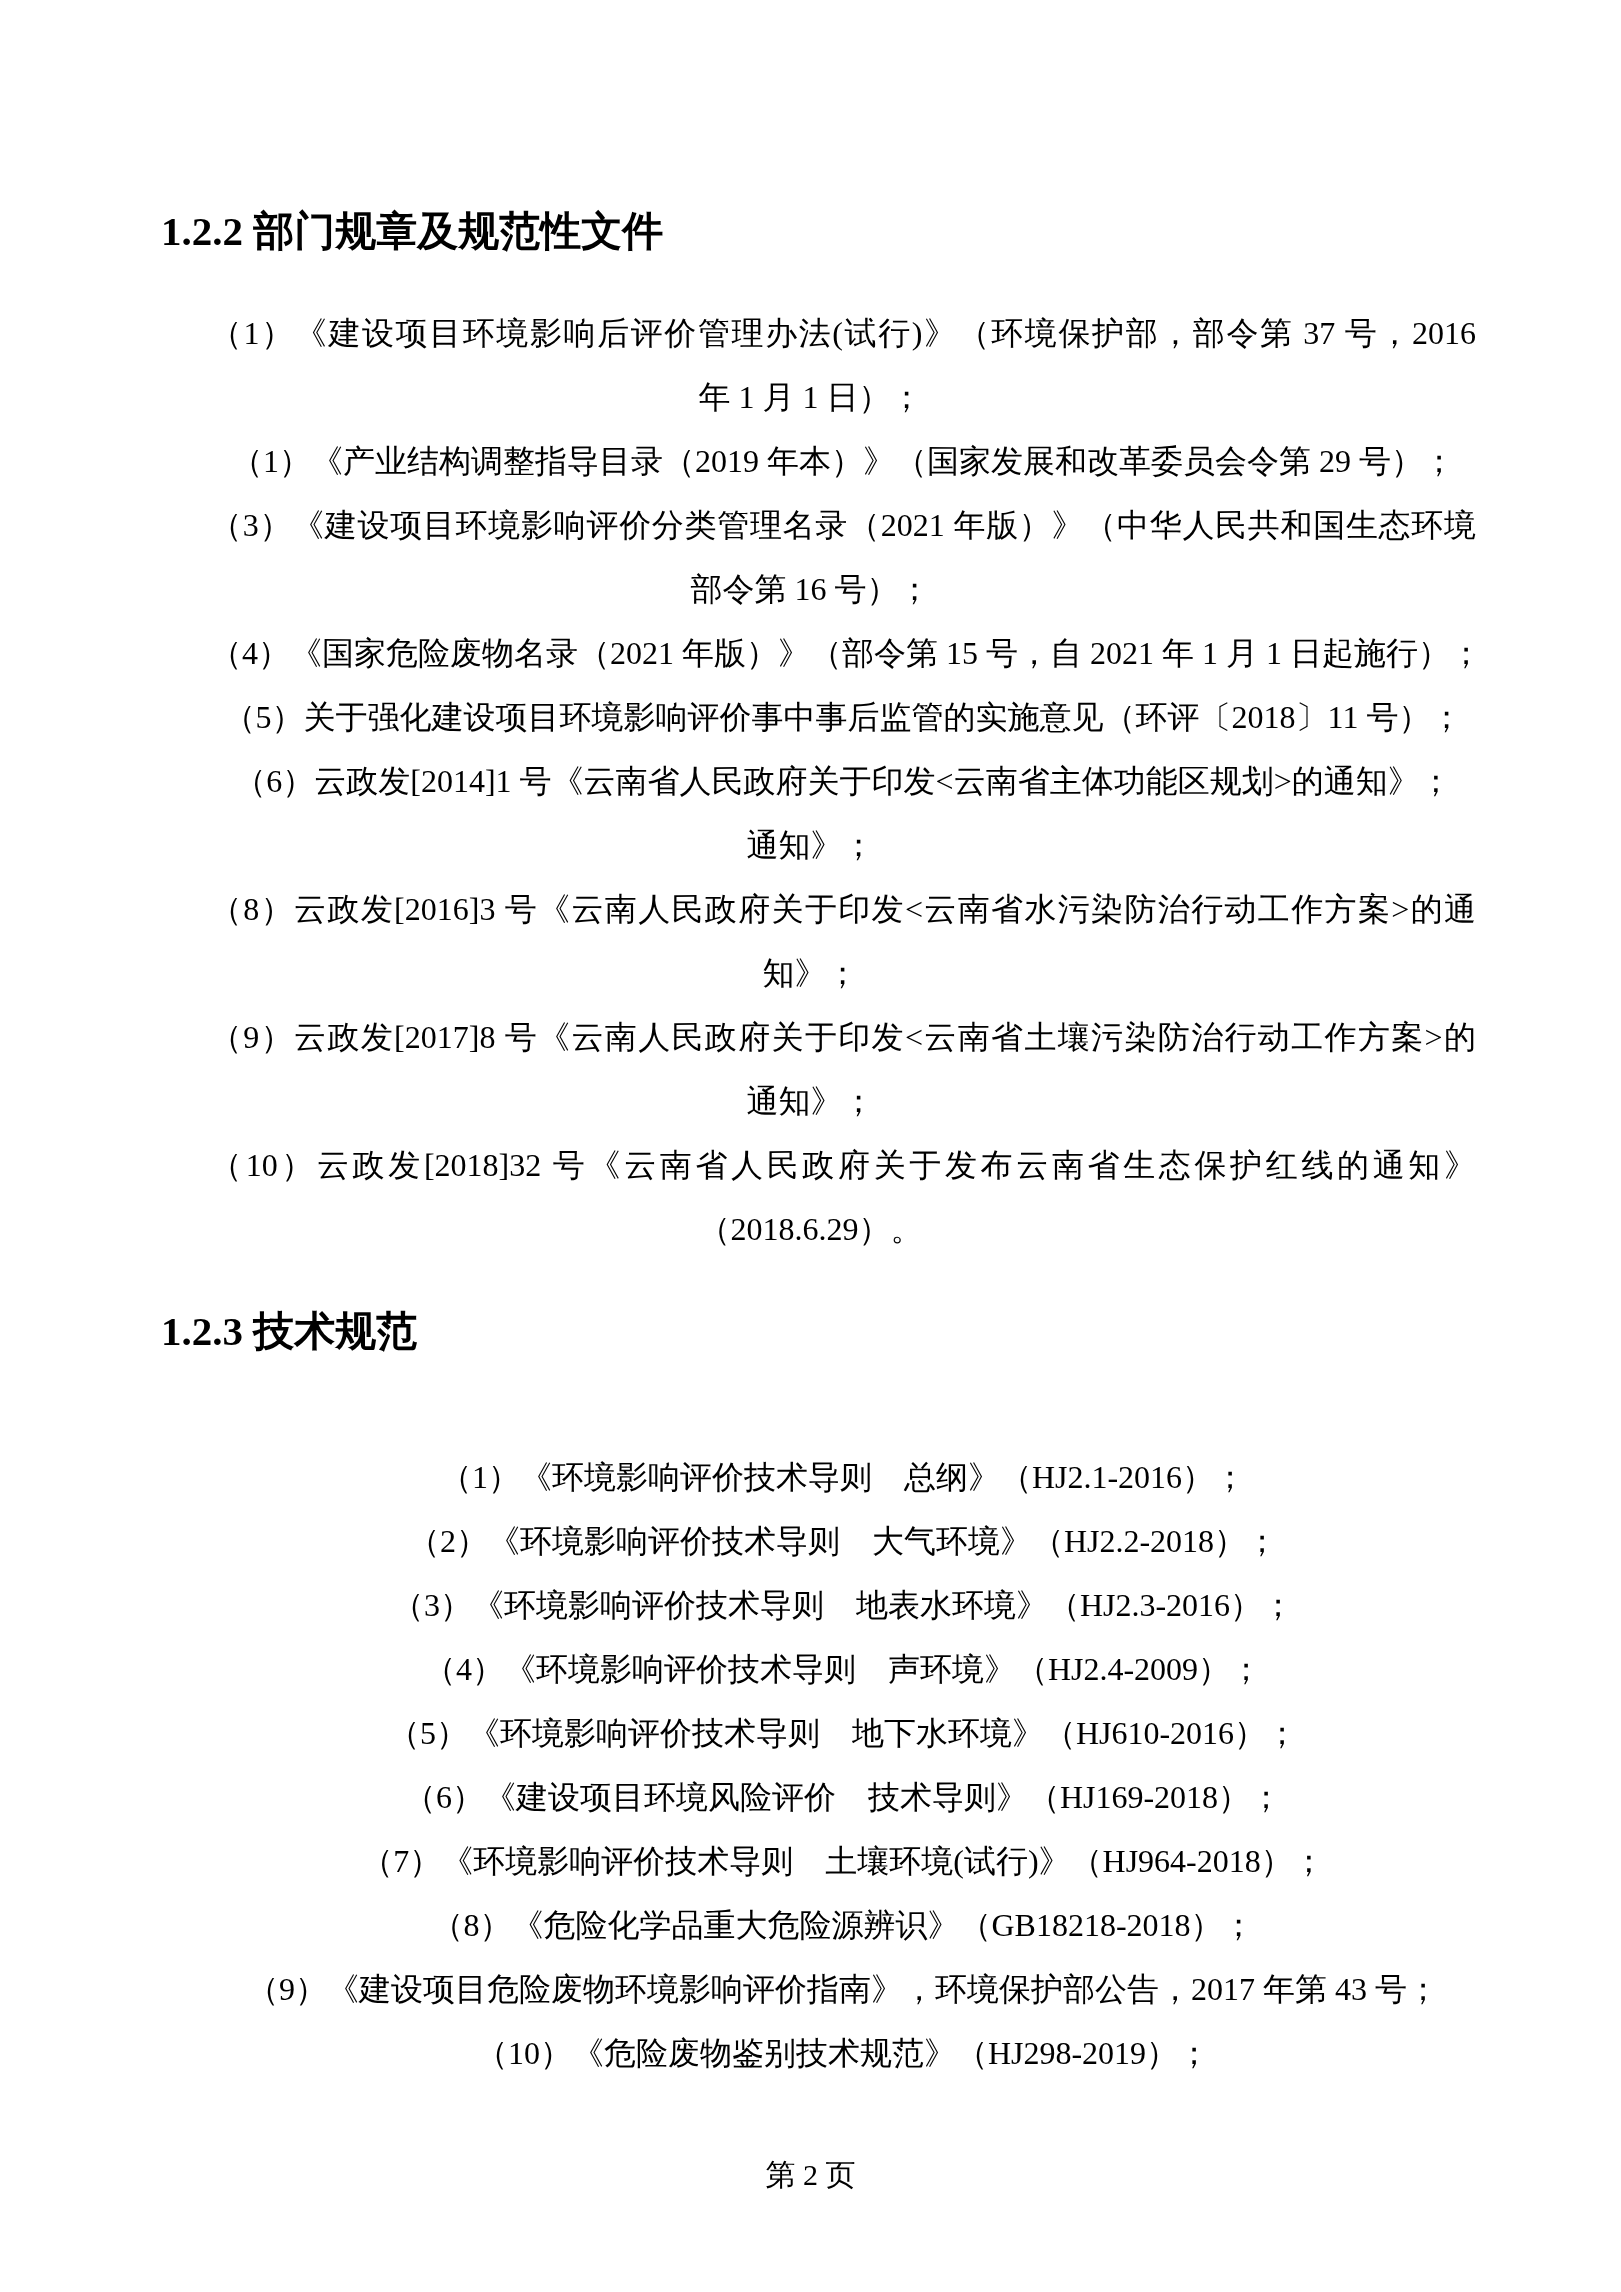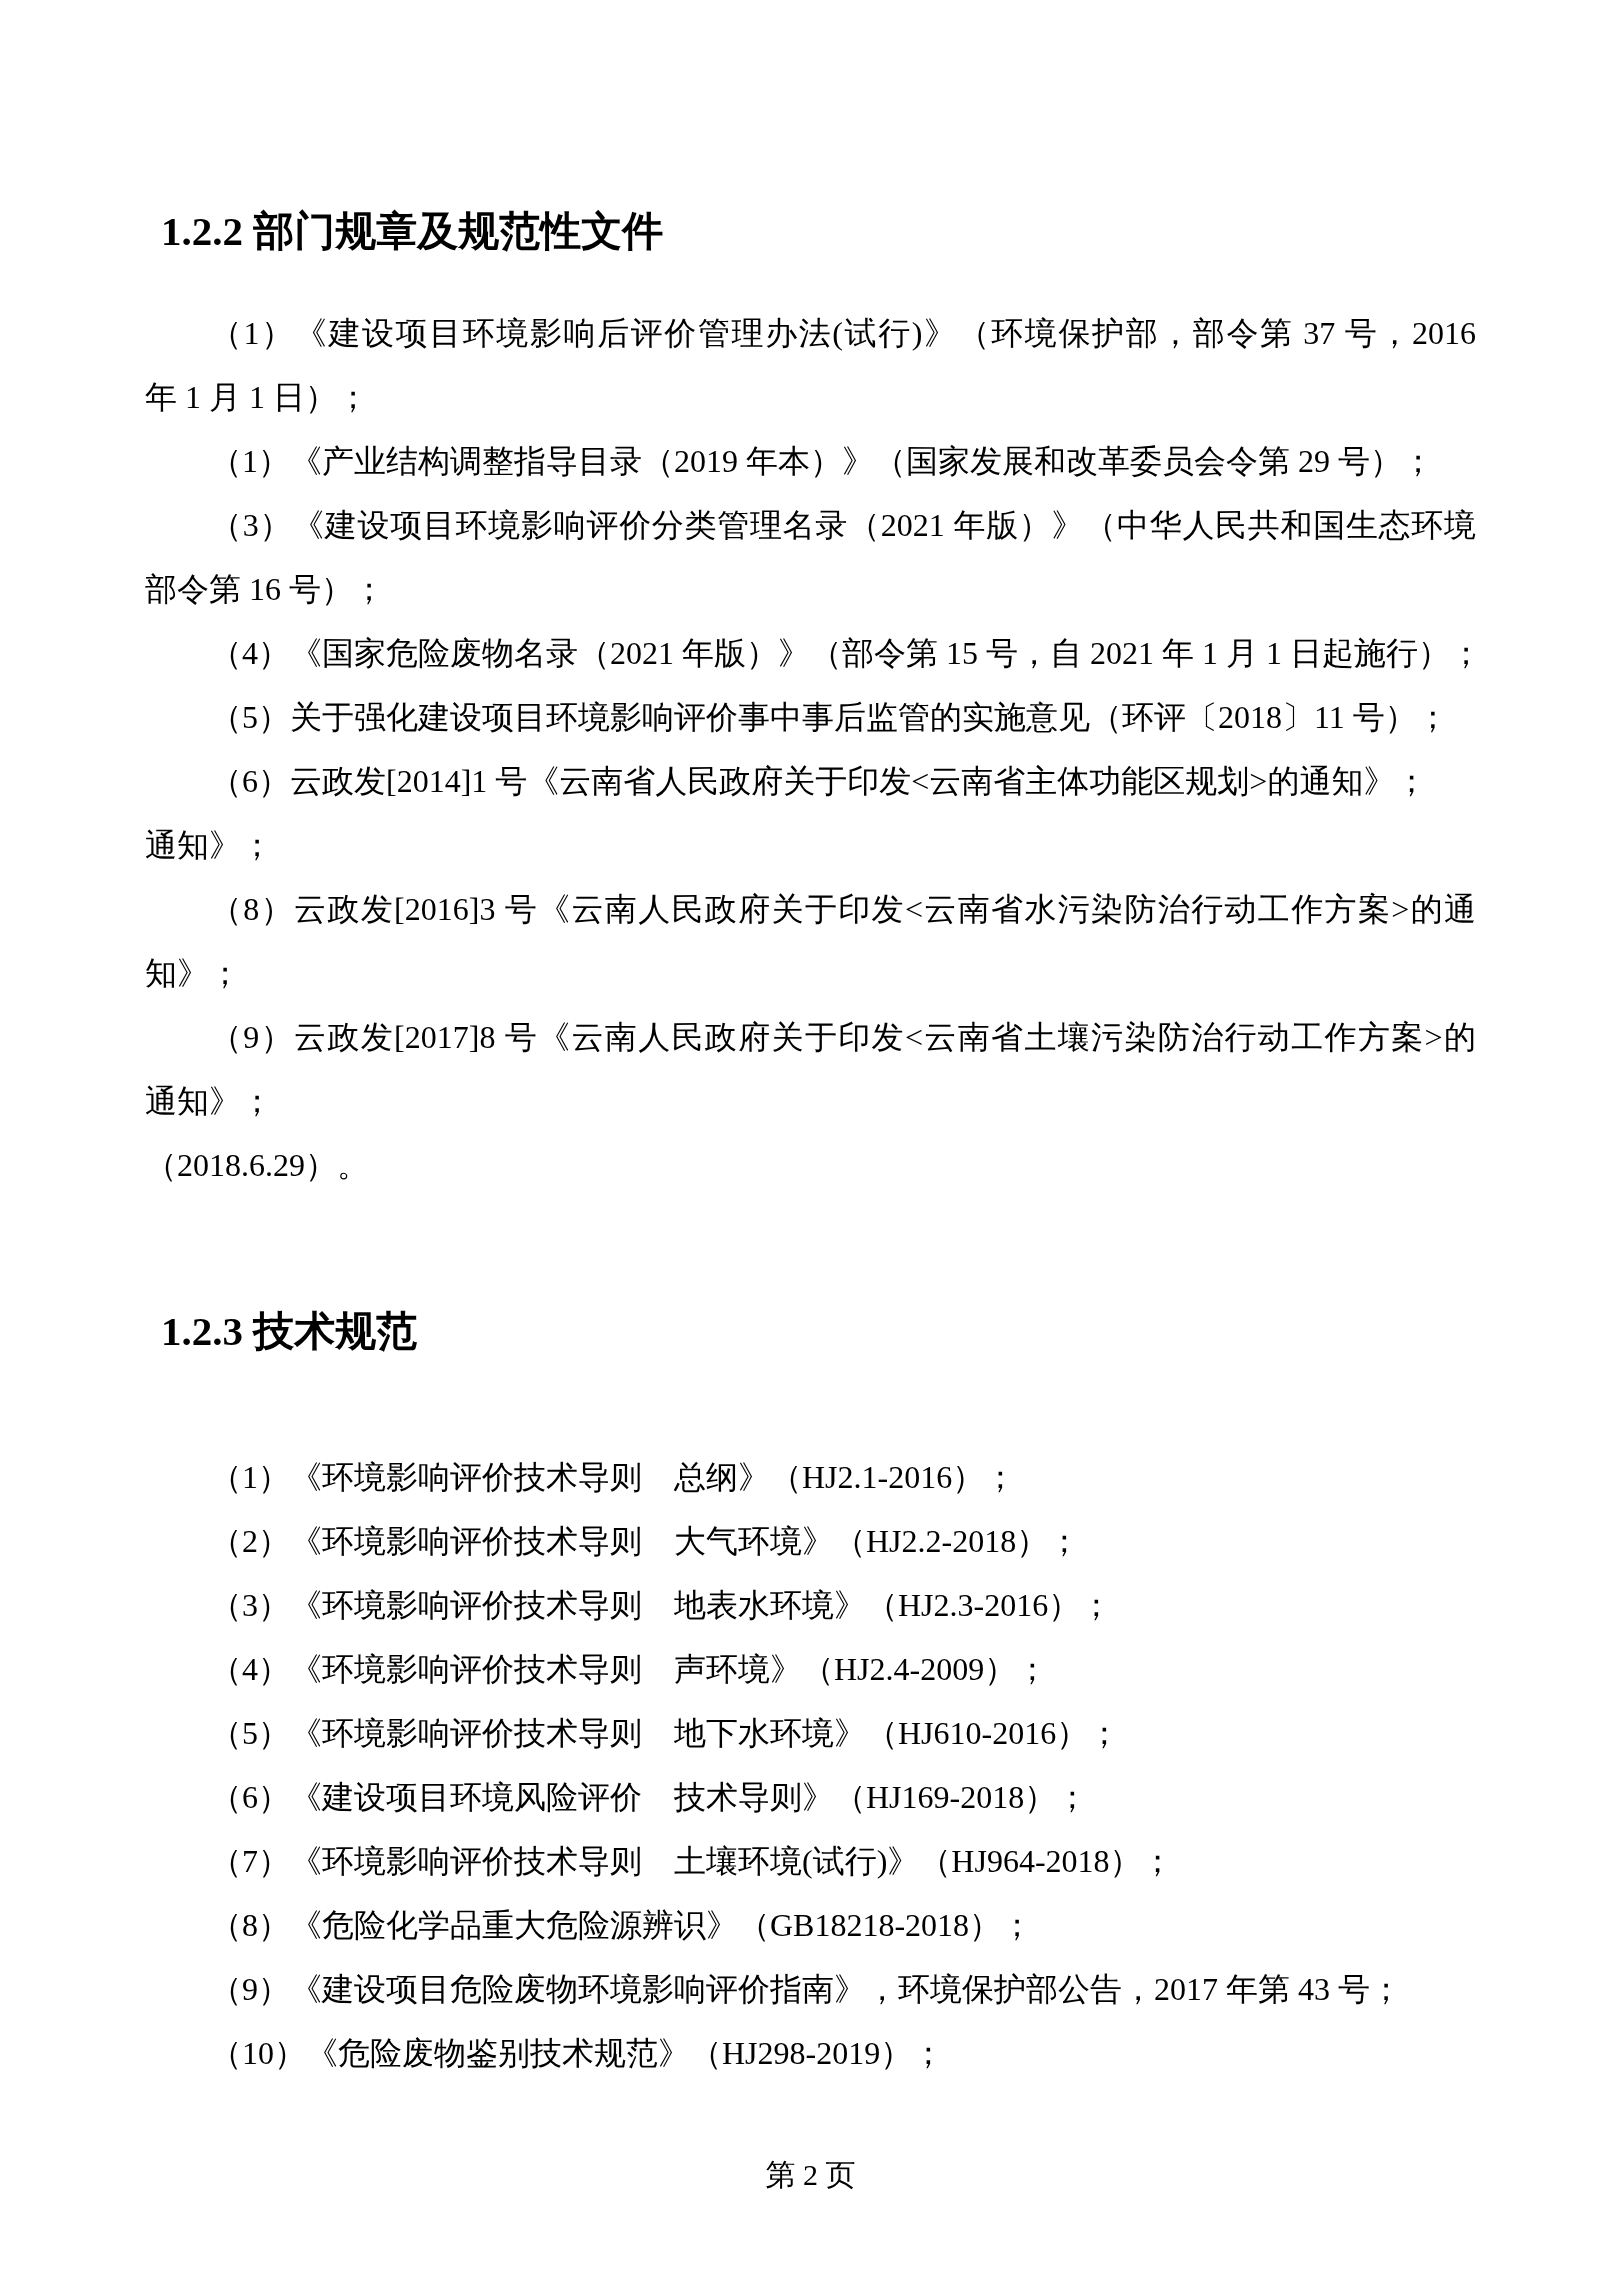--- a/index.html
+++ b/index.html
@@ -33,20 +33,21 @@
     left: 145px;
     width: 1331px;
   }
   #sec1-body { top: 301px; }
   #sec2-body { top: 1445px; }
   .line {
     font-size: 32px;
     line-height: 64px;
     height: 64px;
     white-space: nowrap;
+    text-align: center;
   }
   .line.indent { text-indent: 65px; }
   .line.stretch {
     white-space: normal;
     text-align: justify;
     text-align-last: justify;
   }
   .footer {
     position: absolute;
     top: 2155px;
@@ -72,20 +73,21 @@
     <div class="line indent stretch">（3）《建设项目环境影响评价分类管理名录（2021 年版）》（中华人民共和国生态环境</div>
     <div class="line">部令第 16 号）；</div>
     <div class="line indent">（4）《国家危险废物名录（2021 年版）》（部令第 15 号，自 2021 年 1 月 1 日起施行）；</div>
     <div class="line indent">（5）关于强化建设项目环境影响评价事中事后监管的实施意见（环评〔2018〕11 号）；</div>
     <div class="line indent">（6）云政发[2014]1 号《云南省人民政府关于印发&lt;云南省主体功能区规划&gt;的通知》；</div>
     <div class="line">通知》；</div>
     <div class="line indent stretch">（8）云政发[2016]3 号《云南人民政府关于印发&lt;云南省水污染防治行动工作方案&gt;的通</div>
     <div class="line">知》；</div>
     <div class="line indent stretch">（9）云政发[2017]8 号《云南人民政府关于印发&lt;云南省土壤污染防治行动工作方案&gt;的</div>
     <div class="line">通知》；</div>
+    <div class="line indent stretch">（10）云政发[2018]32 号《云南省人民政府关于发布云南省生态保护红线的通知》</div>
     <div class="line">（2018.6.29）。</div>
   </div>
 
   <h2 class="heading" id="sec2-heading">1.2.3 技术规范</h2>
 
   <div class="body-block" id="sec2-body">
     <div class="line indent">（1）《环境影响评价技术导则　总纲》（HJ2.1-2016）；</div>
     <div class="line indent">（2）《环境影响评价技术导则　大气环境》（HJ2.2-2018）；</div>
     <div class="line indent">（3）《环境影响评价技术导则　地表水环境》（HJ2.3-2016）；</div>
     <div class="line indent">（4）《环境影响评价技术导则　声环境》（HJ2.4-2009）；</div>

